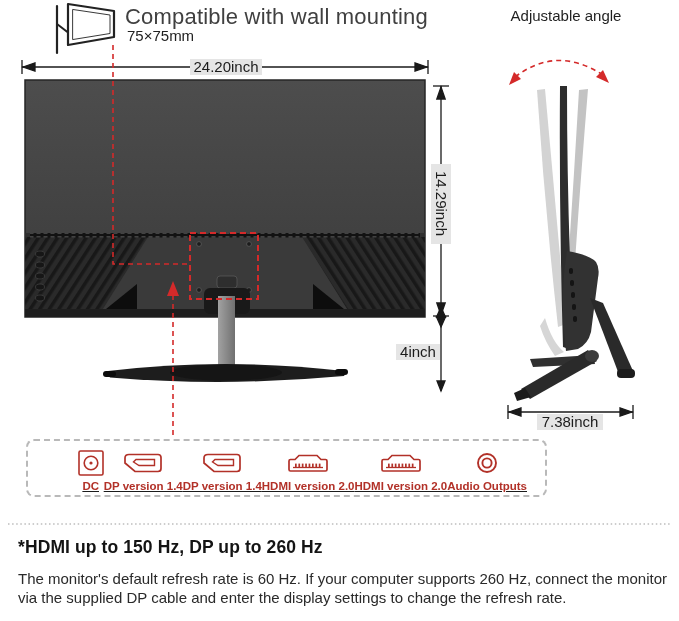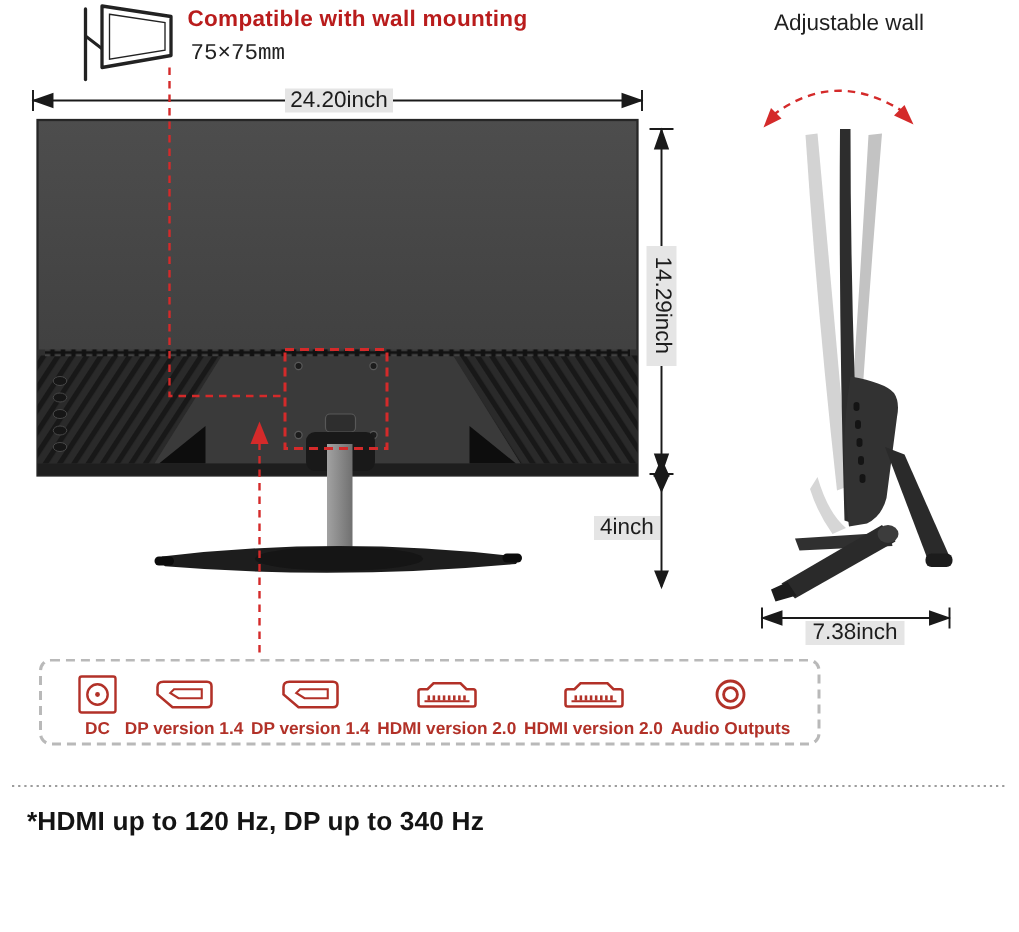--- a/index.html
+++ b/index.html
@@ -1,30 +1,30 @@
 <!DOCTYPE html>
 <html><head>
 <meta charset="utf-8">
 <style>
   html,body{margin:0;padding:0;background:#fff;}
   .canvas{position:relative;width:679px;height:621px;background:#fff;overflow:hidden;
           font-family:"Liberation Sans",sans-serif;color:#1c1c1c;}
   .abs{position:absolute;}
   .bgsvg{position:absolute;left:0;top:0;}
-  .wm-title{left:125px;top:4px;font-size:15px;font-weight:bold;letter-spacing:.2px;color:#b91c1c;}
-  .wm-size{left:127px;top:27px;font-size:15px;color:#222;font-family:Liberation Mono, monospace;}
+  .wm-title{left:125px;top:4px;font-size:22px;font-weight:normal;letter-spacing:.2px;color:#404040;}
+  .wm-size{left:127px;top:27px;font-size:15px;color:#222;}
   .angle-box{left:486px;top:6px;width:160px;text-align:center;font-size:15px;color:#1f1f1f;line-height:19px;}
   .dim{font-size:15px;color:#1c1c1c;background:#e5e5e5;text-align:center;line-height:16px;}
   .dim-w{left:190px;top:59px;width:72px;}
   .dim-h{left:431px;top:164px;height:80px;width:20px;writing-mode:vertical-rl;line-height:20px;}
   .dim-s{left:396px;top:344px;width:44px;}
   .dim-d{left:537px;top:404px;width:66px;margin-top:10px;}
   .ports-box{left:26px;top:439px;width:521px;height:58px;border:2px dashed #b9b9b9;border-radius:8px;
-             box-sizing:border-box;display:flex;align-items:center;justify-content:space-between;
-             padding:0 18px 0 24px;}
+             box-sizing:border-box;display:flex;align-items:center;justify-content:flex-end;
+             padding:0 18px 0 24px;text-decoration:underline;}
   .port{display:flex;flex-direction:column;align-items:center;justify-content:flex-end;gap:2px;height:48px;}
   .port-icon{display:flex;align-items:center;justify-content:center;height:30px;}
   .port-label{font-size:11.5px;font-weight:bold;color:#b23128;white-space:nowrap;}
   .foot-head{left:18px;top:537px;font-size:17.5px;font-weight:bold;color:#141414;letter-spacing:.1px;}
   .foot-body{left:18px;top:569px;width:652px;font-size:15px;line-height:19px;color:#2a2a2a;}
 </style>
 </head>
 <body>
 
 <div class="canvas">
@@ -159,21 +159,21 @@
         <polygon points="632,412 620,407.8 620,416.2"></polygon>
     </g>
 
     <line x1="8" y1="524" x2="671" y2="524" stroke="#9c9c9c" stroke-width="1.2" stroke-dasharray="1.5 2.6"></line>
   </svg>
 
   <div class="abs wm-title">Compatible with wall mounting</div>
   <div class="abs wm-size">75×75mm</div>
 
   <div class="abs angle-box">
-    <div>Adjustable wall</div>
+    <div>Adjustable angle</div>
   </div>
 
   <div class="abs dim dim-w">24.20inch</div>
   <div class="abs dim dim-h">14.29inch</div>
   <div class="abs dim dim-s">4inch</div>
   <div class="abs dim dim-d">7.38inch</div>
 
   <div class="abs ports-box">
     <div class="port">
       <span class="port-icon">
@@ -245,15 +245,16 @@
       <span class="port-icon">
         <svg width="26" height="26" viewBox="0 0 26 26" fill="none" stroke="#b23128" stroke-width="1.9">
           <circle cx="13" cy="13" r="9"></circle>
           <circle cx="13" cy="13" r="4.6"></circle>
         </svg>
       </span>
       <span class="port-label">Audio Outputs</span>
     </div>
   </div>
 
-  <div class="abs foot-head">*HDMI up to 120 Hz, DP up to 340 Hz</div>
+  <div class="abs foot-head">*HDMI up to 150 Hz, DP up to 260 Hz</div>
+  <div class="abs foot-body">The monitor's default refresh rate is 60 Hz. If your computer supports 260 Hz, connect the monitor via the supplied DP cable and enter the display settings to change the refresh rate.</div>
 
 </div>
 
 </body></html>

